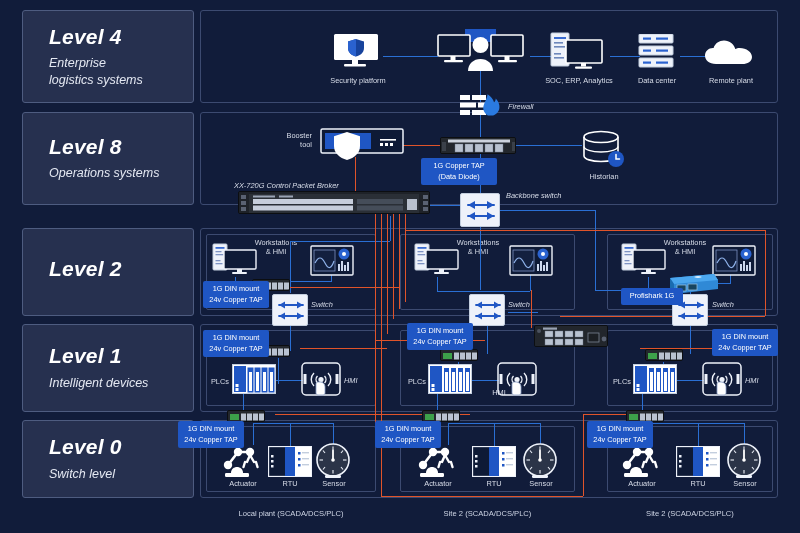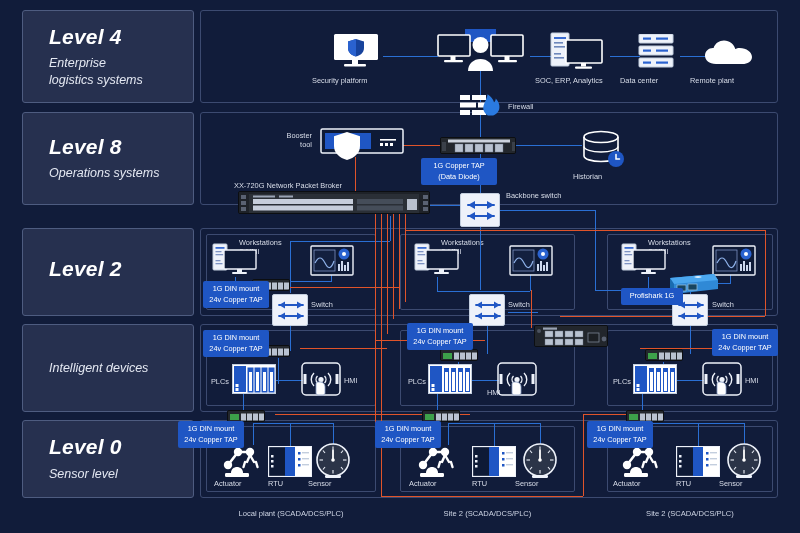--- a/index.html
+++ b/index.html
@@ -36,23 +36,23 @@
     border:1px solid #3c4a70;
     border-radius:3px;
     background:transparent;
   }
   
   .sitebox { position:absolute; border:1px solid #3c4a70; border-radius:2px; }
 
   
   .lbl {
     position:absolute; color:#d8dde9; font-size:7.4px;
-    text-align:left; line-height:1.25; white-space:nowrap;
+    text-align:center; line-height:1.25; white-space:nowrap;
   }
-  .lbl.l { text-align:center; }
+  .lbl.l { text-align:center;font-style:italic; }
   .lbl.r { text-align:right; }
   .sitecap { position:absolute; color:#cdd4e4; font-size:7.6px; text-align:center; white-space:nowrap; }
 
   
   .tag {
     position:absolute; background:#1f56c4; color:#fff;
     font-size:7.3px; line-height:1.45; padding:3px 6px;
     border-radius:2px; text-align:center; white-space:nowrap; z-index:40;
   }
 
@@ -92,26 +92,27 @@
   <div class="lvl-card" style="left:22px;top:112px;width:172px;height:93px;">
     <div class="lvl-title">Level 8</div>
     <div class="lvl-sub">Operations systems</div>
   </div>
 
   <div class="lvl-card" style="left:22px;top:228px;width:172px;height:88px;">
     <div class="lvl-title">Level 2</div>
   </div>
 
   <div class="lvl-card" style="left:22px;top:324px;width:172px;height:88px;">
+    <div class="lvl-title">Level 1</div>
     <div class="lvl-sub">Intelligent devices</div>
   </div>
 
   <div class="lvl-card" style="left:22px;top:420px;width:172px;height:78px;">
     <div class="lvl-title">Level 0</div>
-    <div class="lvl-sub">Sensor level</div>
+    <div class="lvl-sub">Switch level</div>
   </div>
 
   <div class="panel" style="left:200px;top:10px;width:578px;height:93px;"></div>
   <div class="panel" style="left:200px;top:112px;width:578px;height:93px;"></div>
   <div class="panel" style="left:200px;top:228px;width:578px;height:88px;"></div>
   <div class="panel" style="left:200px;top:324px;width:578px;height:88px;"></div>
   <div class="panel" style="left:200px;top:420px;width:578px;height:78px;"></div>
 
   <div class="sitebox" style="left:206px;top:234px;width:170px;height:76px;"></div>
   <div class="sitebox" style="left:206px;top:330px;width:170px;height:76px;"></div>
@@ -330,21 +331,21 @@
     <svg width="44" height="38" viewBox="0 0 44 38">
       <ellipse cx="19" cy="7" rx="17" ry="5.5" fill="none" stroke="#ffffff" stroke-width="1.6"></ellipse>
       <path d="M2 7 v19 c0 3 7.6 5.5 17 5.5 s17-2.5 17-5.5 V7" fill="none" stroke="#ffffff" stroke-width="1.6"></path>
       <path d="M2 16.5 c0 3 7.6 5.5 17 5.5 s17-2.5 17-5.5" fill="none" stroke="#ffffff" stroke-width="1.4"></path>
       <circle cx="34" cy="29" r="8" fill="#1f56c4"></circle>
       <path d="M34 24.5 v4.5 h3.5" stroke="#ffffff" stroke-width="1.5" fill="none" stroke-linecap="round"></path>
     </svg>
   </div>
   <div class="lbl" style="left:573px;top:172px;width:62px;">Historian</div>
 
-  <div class="lbl l" style="left:234px;top:181px;">XX-720G Network Packet Broker</div>
+  <div class="lbl l" style="left:234px;top:181px;">XX-720G Control Packet Broker</div>
   <div class="dev chassis" style="left:238px;top:191px;width:192px;height:23px;">
     <svg width="192" height="23" viewBox="0 0 192 23">
       <rect x="0" y="0" width="192" height="23" fill="#1e2228"></rect>
       <rect x="10" y="2" width="170" height="19" fill="#2a2f36"></rect>
       <g fill="#9aa4b4">
         <rect x="14" y="3.5" width="22" height="2"></rect>
         <rect x="40" y="3.5" width="14" height="2"></rect>
       </g>
       <g fill="#c7cedb">
         <rect x="14" y="7" width="100" height="5"></rect>

